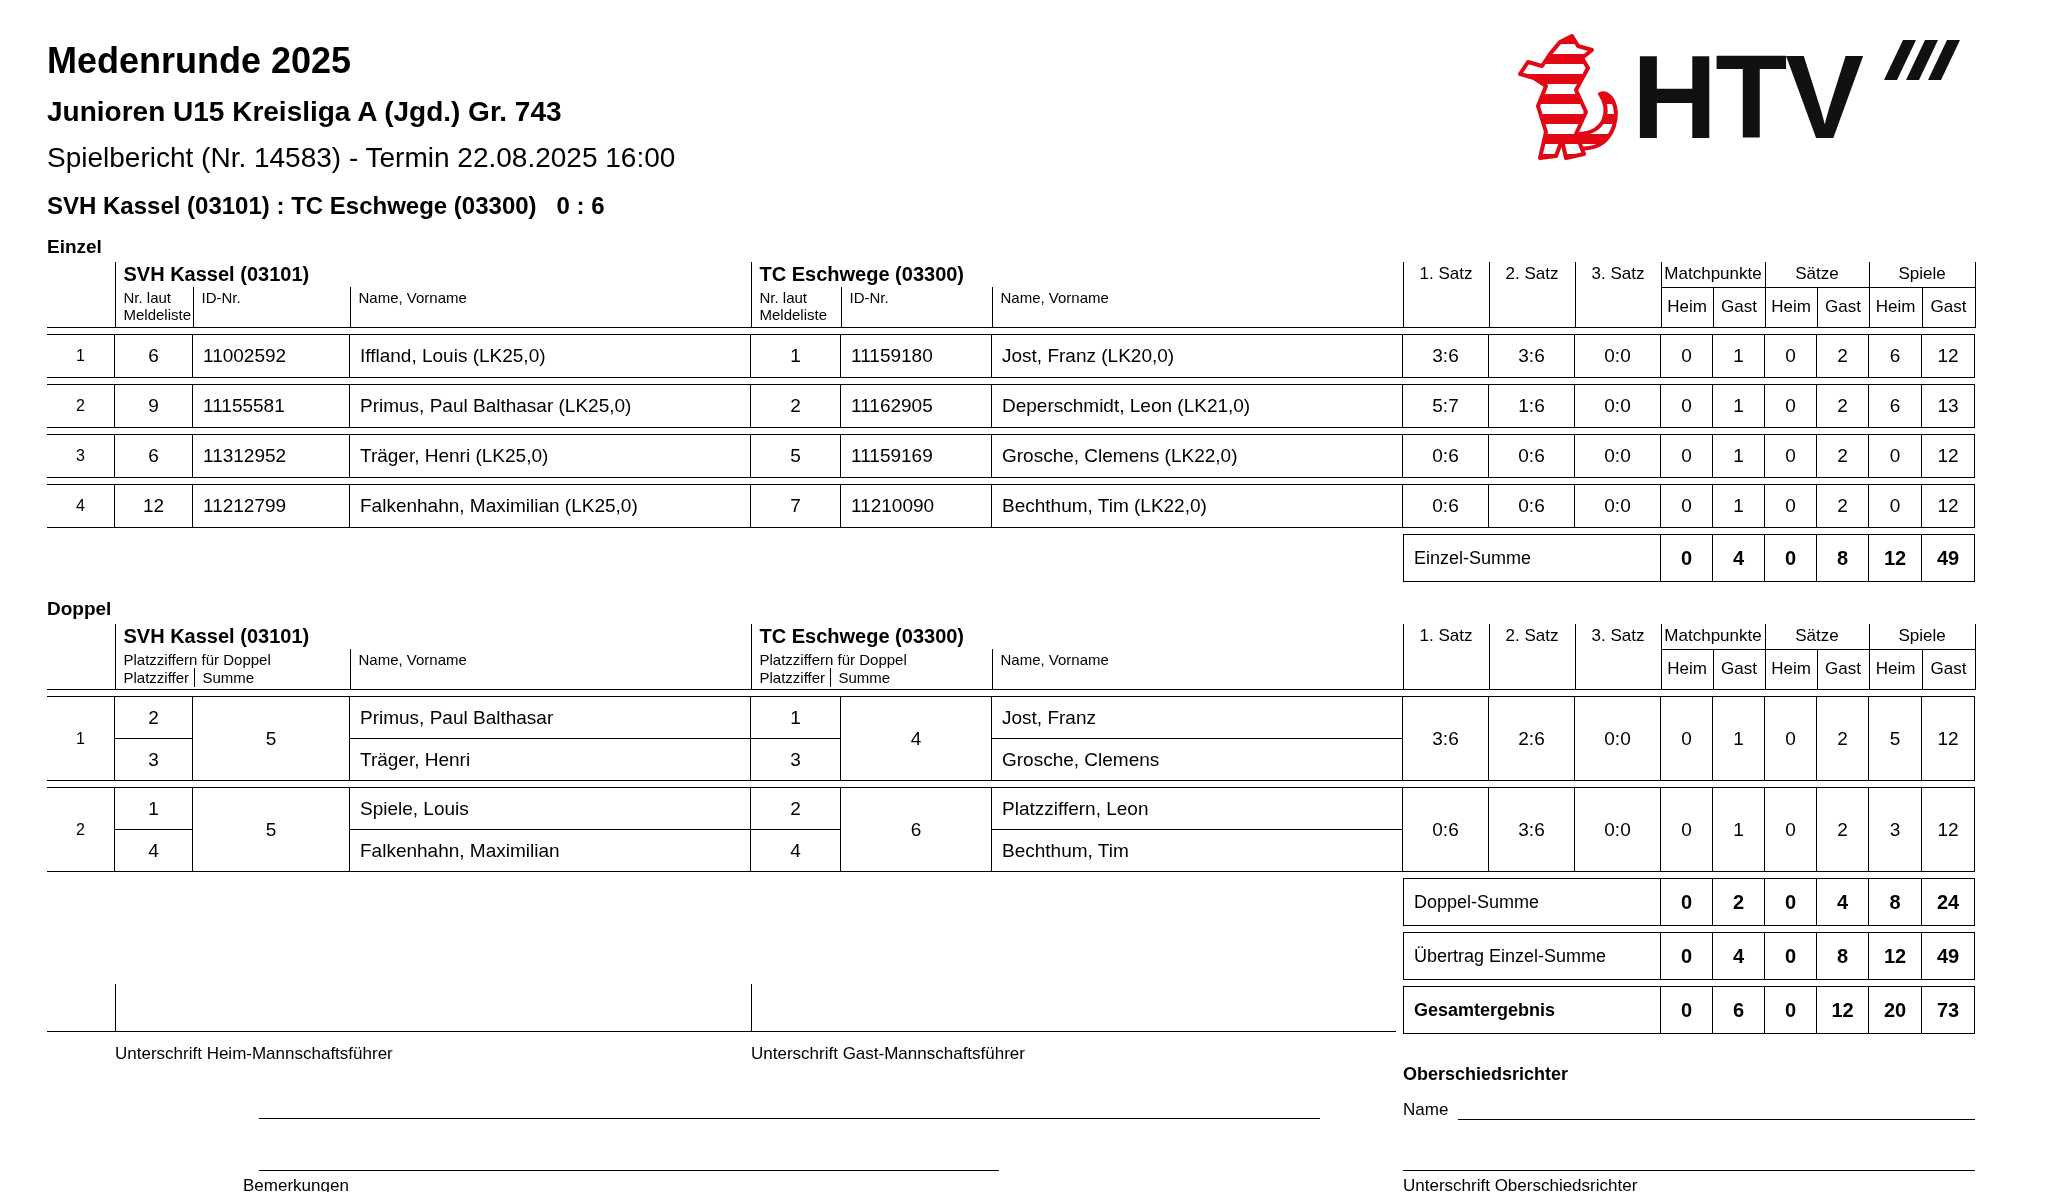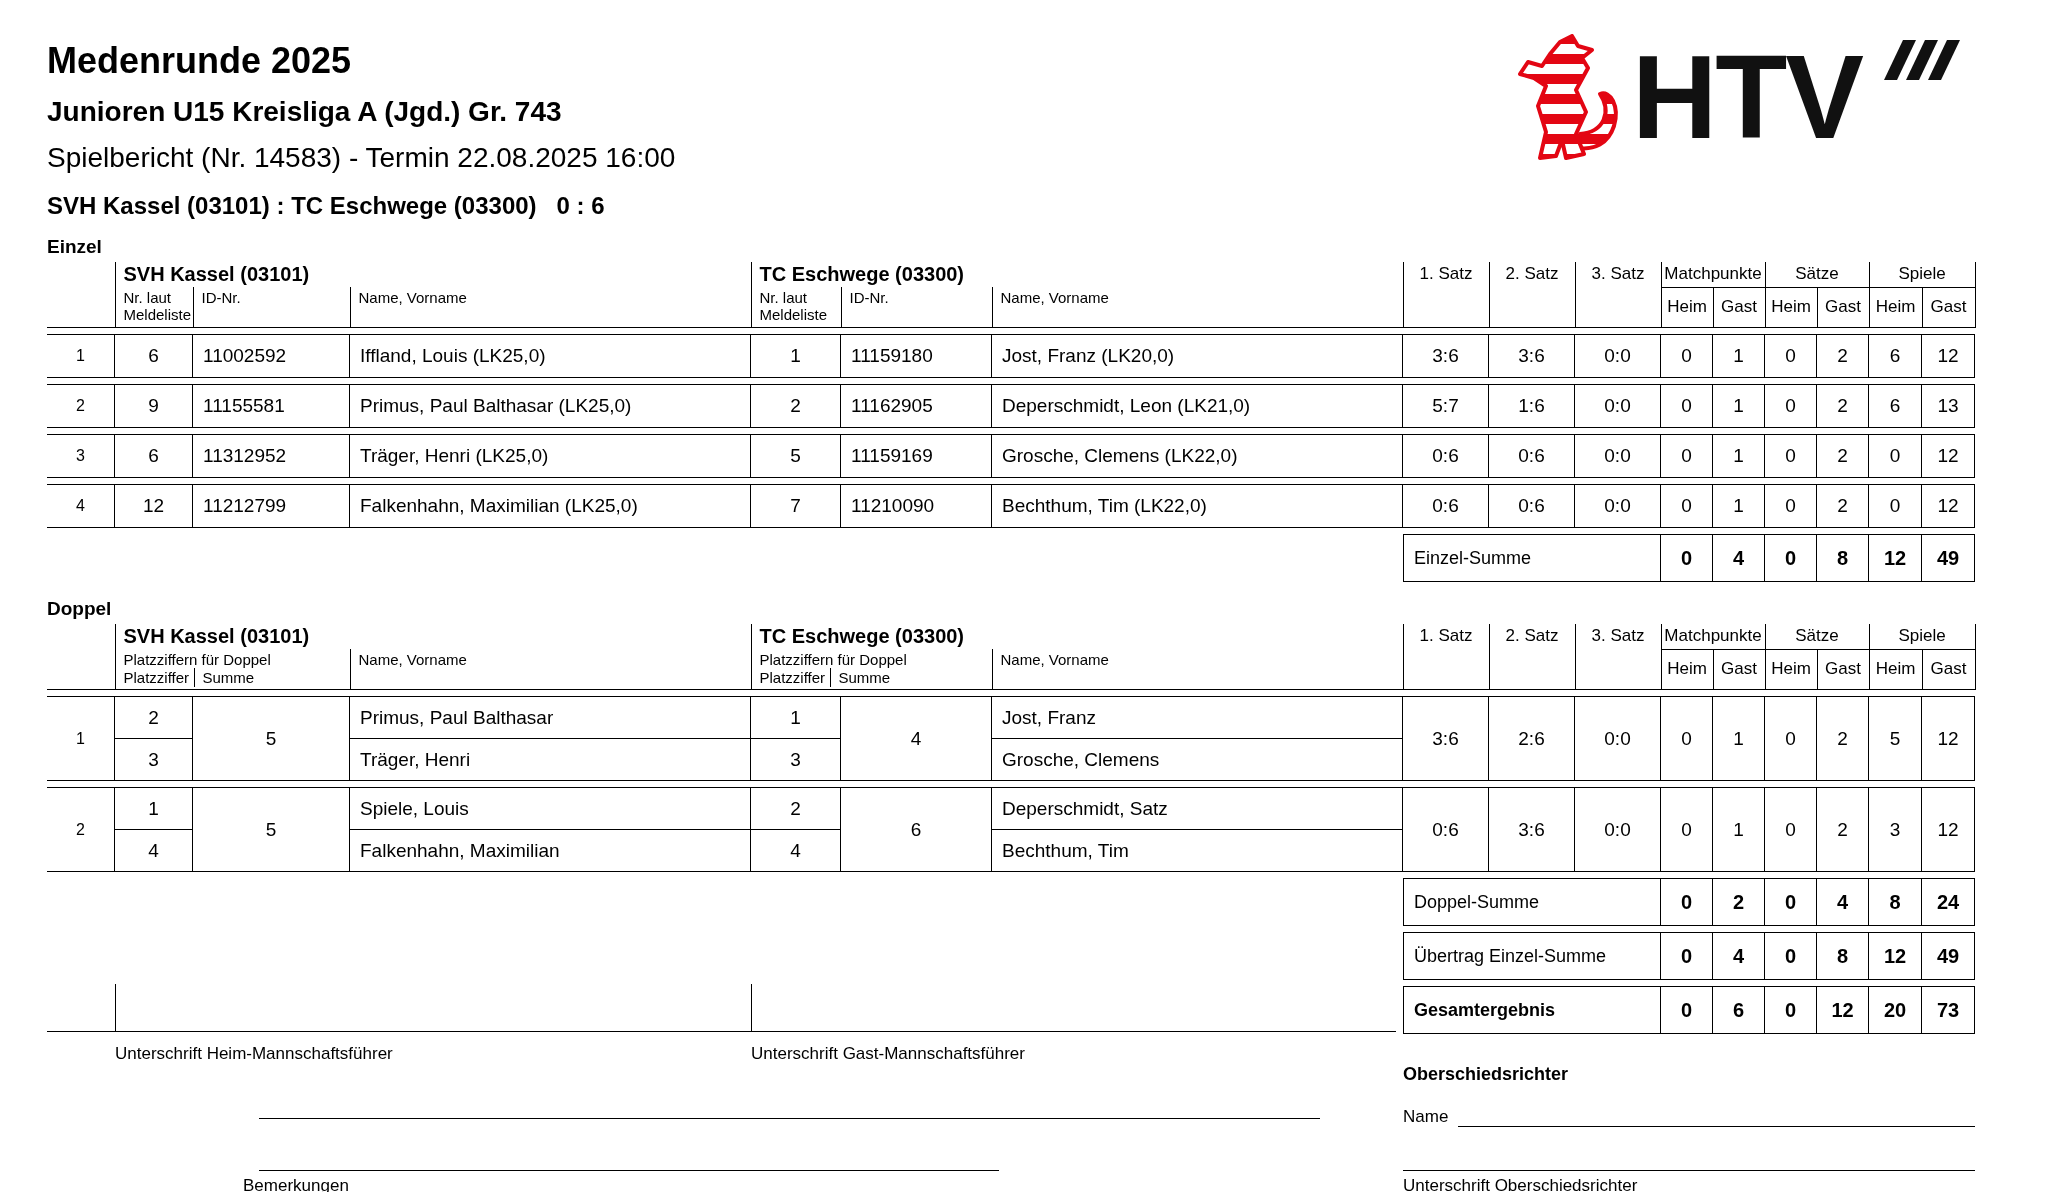--- a/index.html
+++ b/index.html
@@ -55,21 +55,21 @@
   
   .bottom { position:relative; height:160px; }
   .left-box { position:absolute; left:0; top:0; width:1349px; height:153px; border-bottom:1.5px solid #000; }
   .tick { position:absolute; bottom:0; height:47px; width:0; border-left:1.5px solid #000; }
   .right-sums { position:absolute; left:1356px; top:0; width:572px; }
 
   .footer { position:relative; height:210px; }
   .f-label { position:absolute; font-size:17px; white-space:nowrap; }
   .rule { position:absolute; height:0; border-top:1.5px solid #000; }
   .osr-title { position:absolute; left:1356px; top:26px; font-size:18px; font-weight:bold; }
-  .name-row { position:absolute; left:1356px; top:69px; width:572px; display:flex; align-items:flex-end; font-size:17px; }
+  .name-row { position:absolute; left:1356px; top:62px; width:572px; display:flex; align-items:flex-end; font-size:17px; }
   .name-row .fill { flex:1; border-bottom:1.5px solid #000; height:14px; margin-left:10px; }
 </style>
 </head>
 <body>
 
 <div class="page">
 
   <div class="logo">
     <svg viewBox="0 0 470 130" width="470" height="130">
       <defs>
@@ -388,21 +388,21 @@
         <td class="cell2">
           <div class="half lft">Spiele, Louis</div>
           <div class="half lft sep">Falkenhahn, Maximilian</div>
         </td>
         <td class="cell2">
           <div class="half ctr">2</div>
           <div class="half ctr sep">4</div>
         </td>
         <td class="ctr">6</td>
         <td class="cell2">
-          <div class="half lft">Deperschmidt, Satz</div>
+          <div class="half lft">Platzziffern, Leon</div>
           <div class="half lft sep">Bechthum, Tim</div>
         </td>
         <td class="ctr">0:6</td>
         <td class="ctr">3:6</td>
         <td class="ctr">0:0</td>
         <td class="ctr">0</td>
         <td class="ctr">1</td>
         <td class="ctr">0</td>
         <td class="ctr">2</td>
         <td class="ctr">3</td>

